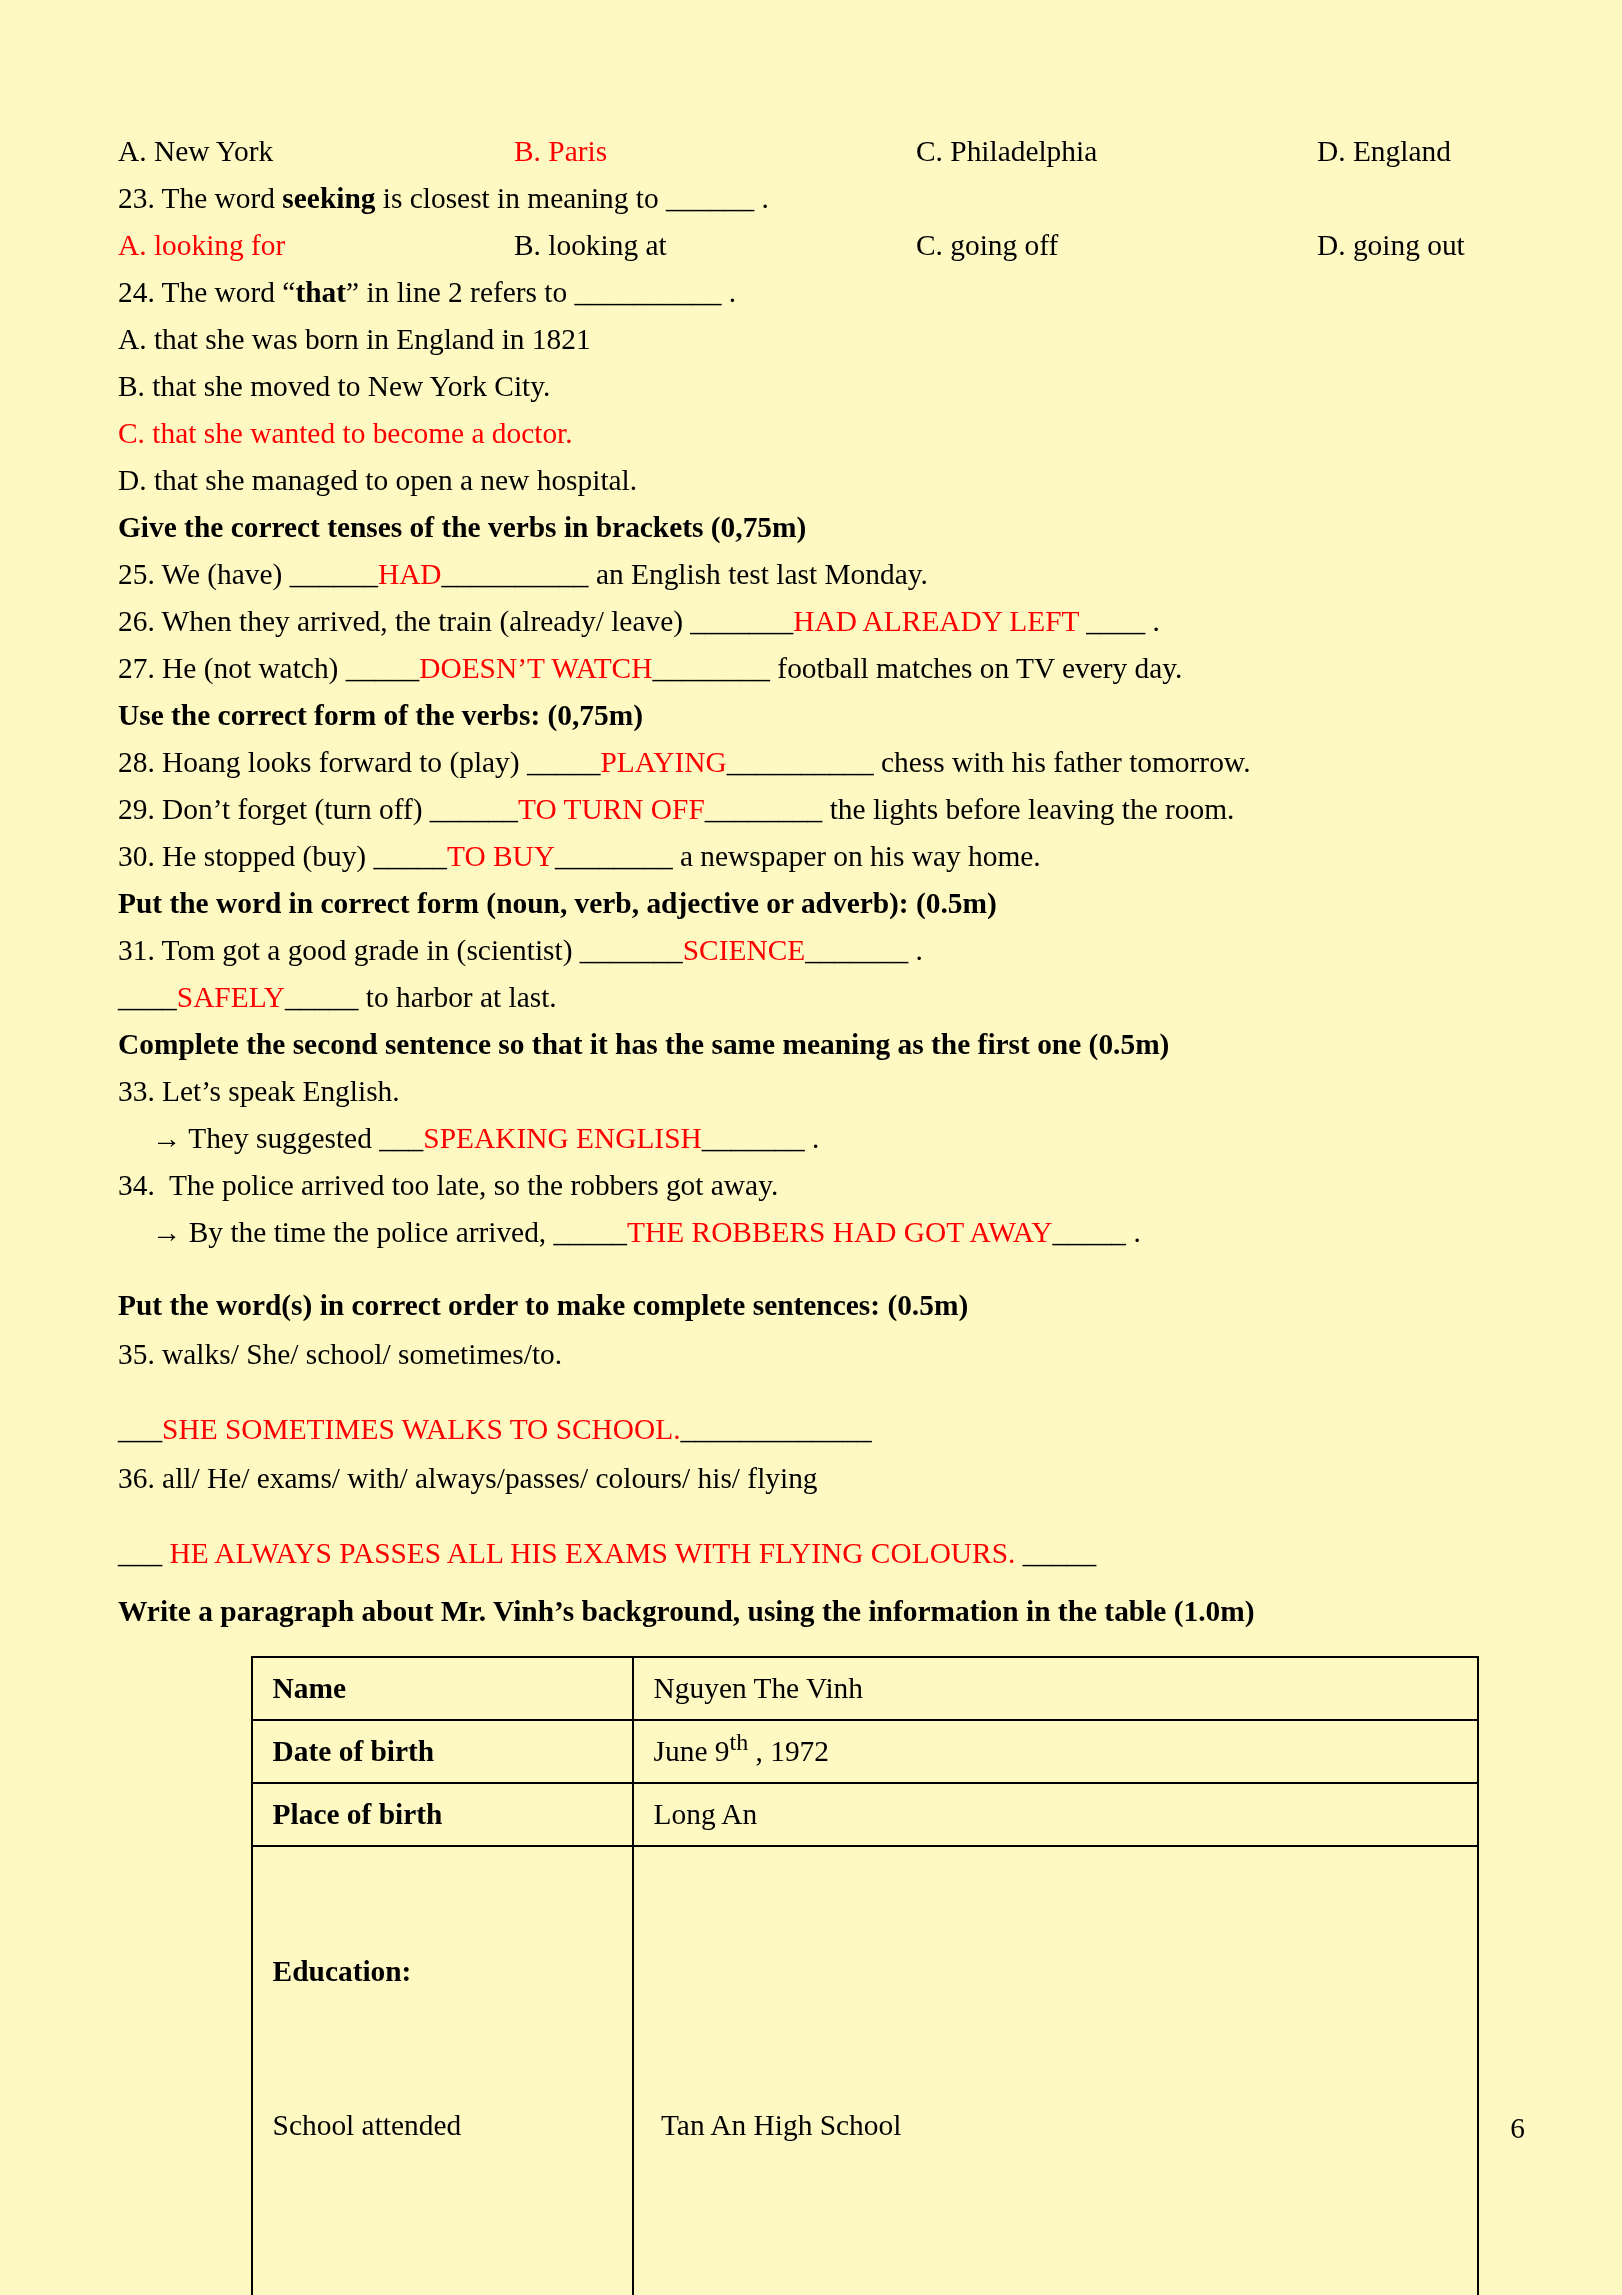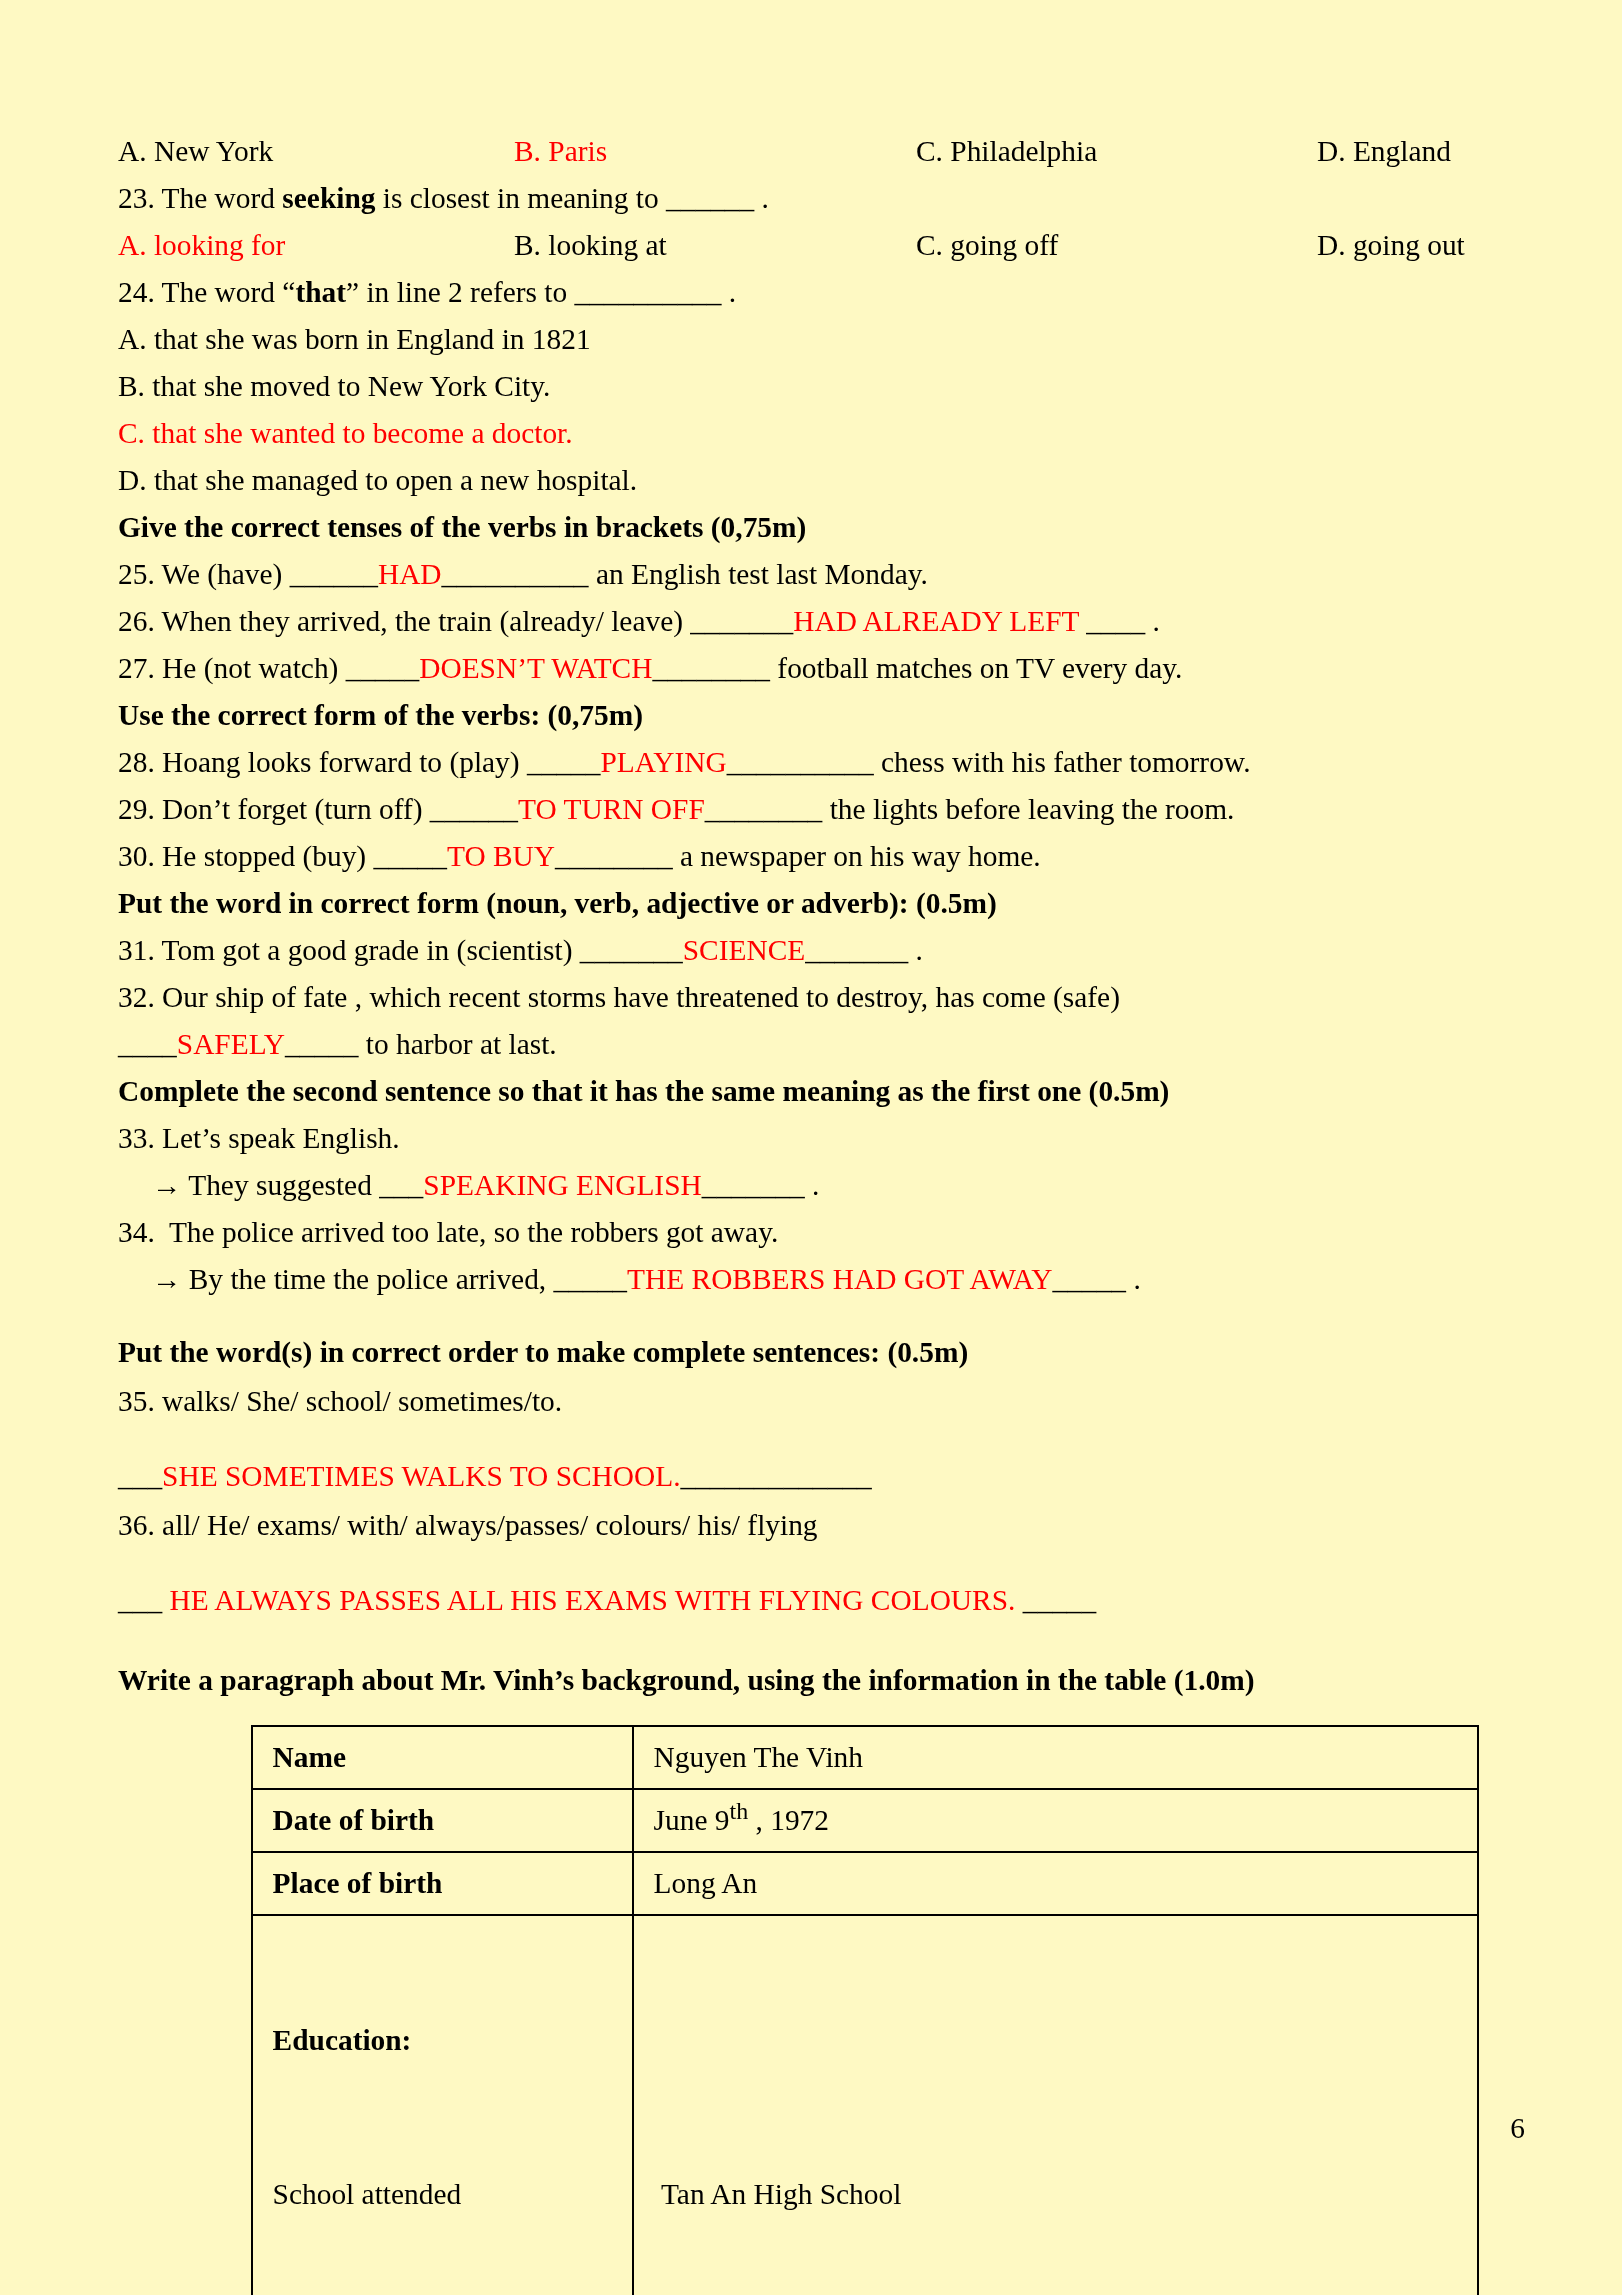--- a/index.html
+++ b/index.html
@@ -14,21 +14,21 @@
   }
   .content { padding:128px 46px 0 118px; }
   .line { white-space:pre-wrap; }
   .mcq-row { display:grid; grid-template-columns:396px 402px 401px auto; }
   .mcq-row > span { display:block; white-space:pre-wrap; }
   .heading { font-weight:bold; }
   .b { font-weight:bold; }
   .red { color:#ff0000; }
   .indent { padding-left:34px; }
   .gap-xl { margin-top:26px; }
-  .gap-lg { margin-top:33px; }
+  .gap-lg { margin-top:11px; }
   .gap-md { margin-top:2px; }
   .gap-sm { margin-top:28px; }
   .tbl-wrap { margin-top:21px; margin-left:133px; }
   table.info { border-collapse:collapse; width:1228px; table-layout:fixed; }
   table.info, table.info td { border:2.6px solid #000; }
   table.info td {
     box-sizing:border-box;
     vertical-align:top;
     padding:6.5px 13px 0 19.6px;
     white-space:pre-wrap;
@@ -87,21 +87,20 @@
     <div class="line"><span>28. Hoang looks forward to (play) </span><span>_____</span><span class="red">PLAYING</span><span>__________</span><span> chess with his father tomorrow.</span></div>
 
     <div class="line"><span>29. Don’t forget (turn off) </span><span>______</span><span class="red">TO TURN OFF</span><span>________</span><span> the lights before leaving the room.</span></div>
 
     <div class="line"><span>30. He stopped (buy) </span><span>_____</span><span class="red">TO BUY</span><span>________</span><span> a newspaper on his way home.</span></div>
 
     <div class="line heading"><span>Put the word in correct form (noun, verb, adjective or adverb): (0.5m)</span></div>
 
     <div class="line"><span>31. Tom got a good grade in (scientist) </span><span>_______</span><span class="red">SCIENCE</span><span>_______</span><span> .</span></div>
 
-    <div class="line"><span>32. Our ship of fate , which recent storms have threatened to destroy, has come (safe)</span></div>
     <div class="line"><span>____</span><span class="red">SAFELY</span><span>_____</span><span> to harbor at last.</span></div>
 
     <div class="line heading"><span>Complete the second sentence so that it has the same meaning as the first one (0.5m)</span></div>
 
     <div class="line"><span>33. Let’s speak English.</span></div>
     <div class="line indent"><span>→ They suggested </span><span>___</span><span class="red">SPEAKING ENGLISH</span><span>_______</span><span> .</span></div>
 
     <div class="line"><span>34.  The police arrived too late, so the robbers got away.</span></div>
     <div class="line indent"><span>→ By the time the police arrived, </span><span>_____</span><span class="red">THE ROBBERS HAD GOT AWAY</span><span>_____</span><span> .</span></div>
 

